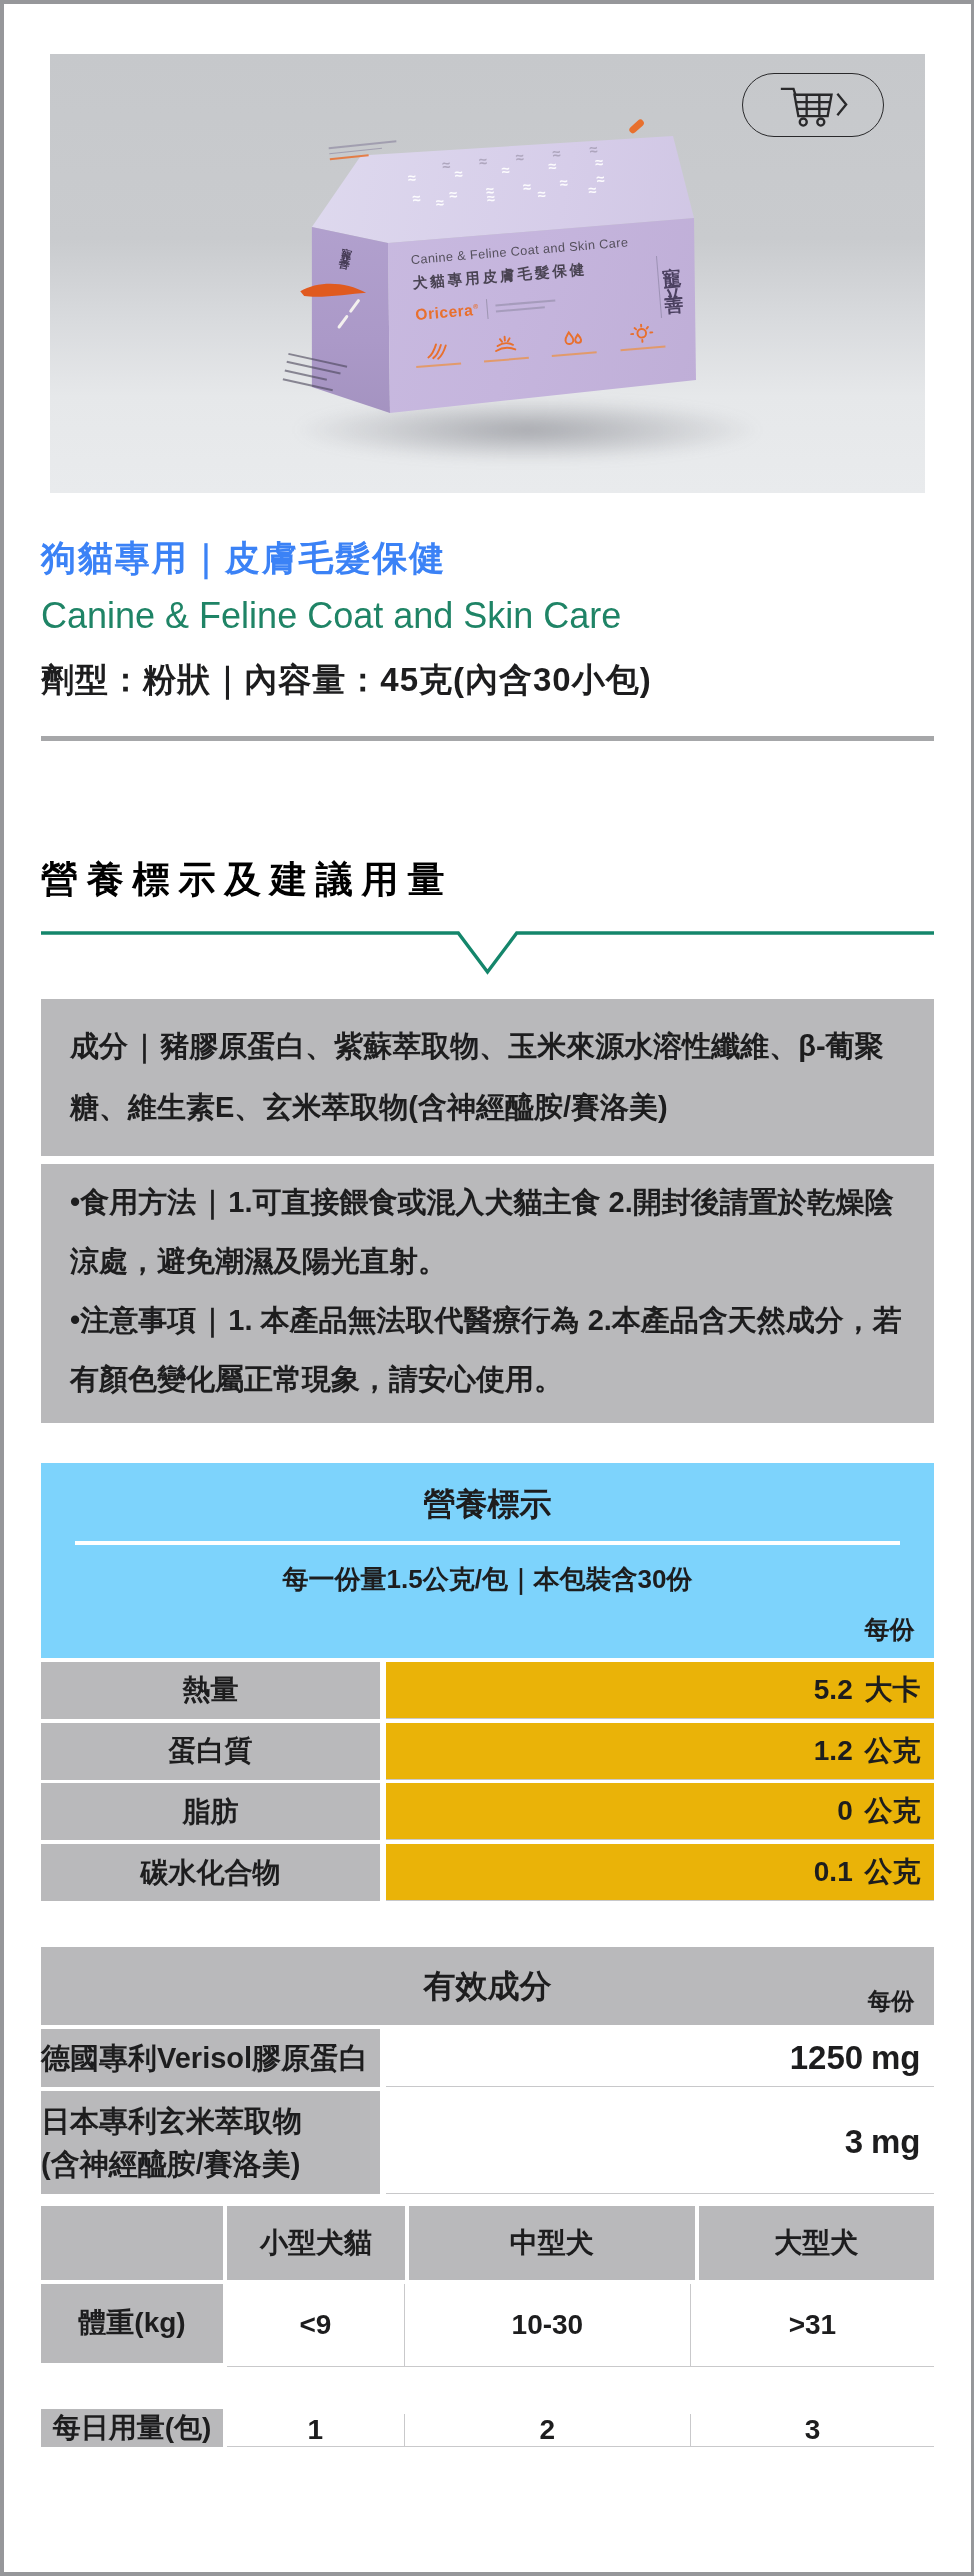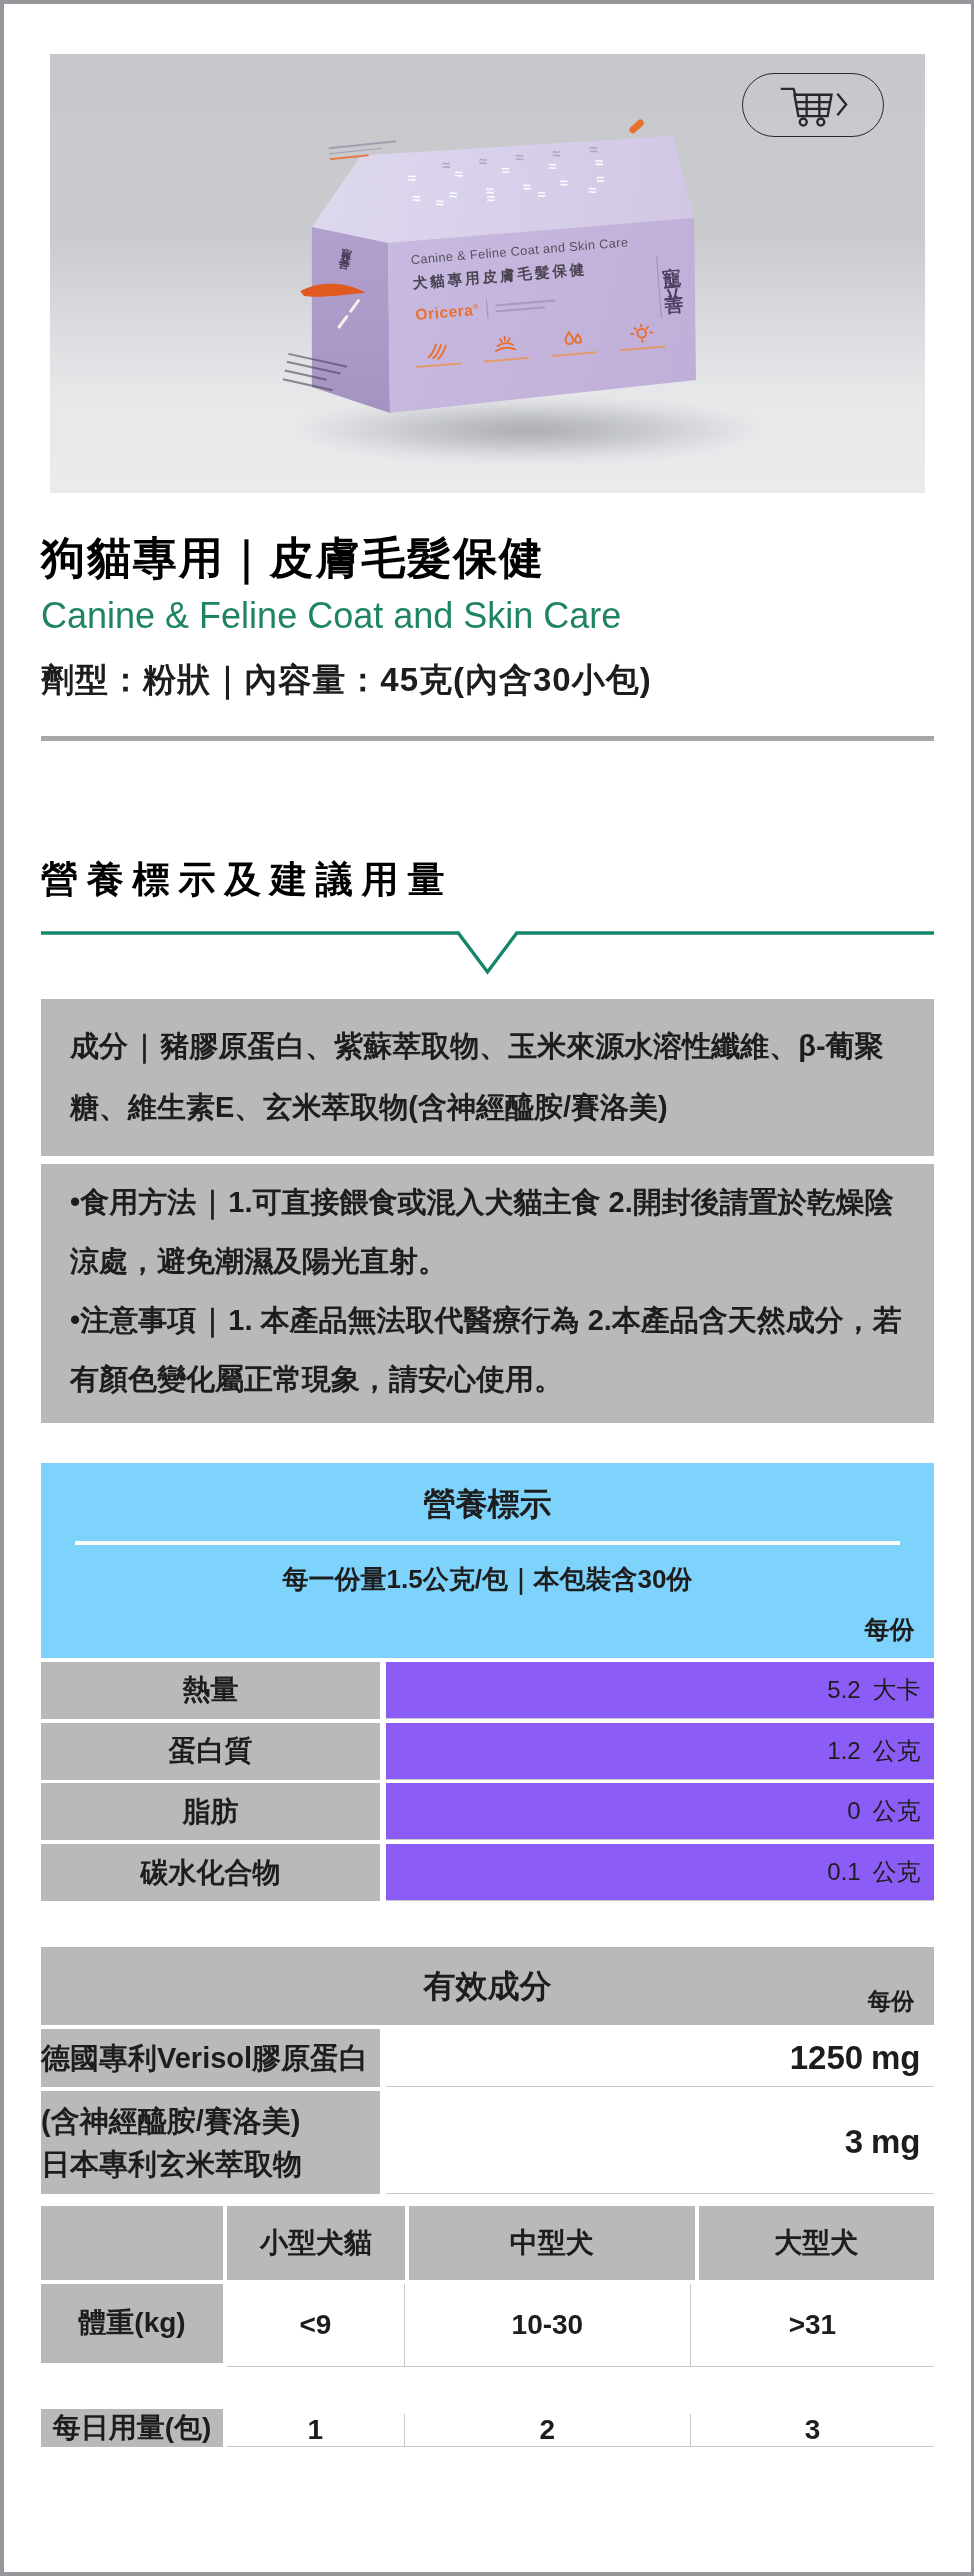--- a/index.html
+++ b/index.html
@@ -47,42 +47,42 @@
   .logo-div{width:1px;height:19.5px;background:#8d87a0;margin:0 7.8px;opacity:.7;}
   .logo-dashes i{display:block;height:1.9px;width:60px;background:#8d87a0;opacity:.55;margin:3.9px 0;}
   .icons-row{position:absolute;left:17.5px;top:101px;display:flex;gap:23.4px;}
   .icon-group{display:flex;flex-direction:column;align-items:center;}
   .icon-caption{width:45px;height:1.9px;background:#e8934f;opacity:.8;margin-top:4.9px;}
   .brand-v-front{position:absolute;right:17.5px;top:33px;writing-mode:vertical-rl;font-size:18.5px;
     letter-spacing:12.7px;color:#4b4060;font-weight:bold;}
   .brand-v-line{position:absolute;right:43px;top:35px;width:1.5px;height:62px;background:#7a7390;opacity:.5;}
   
   .content{width:893px;margin:0 auto;}
-  .p-title{margin-top:39px;font-size:44px;font-weight:bold;color:#000000;letter-spacing:1.9px;line-height:51px;}
+  .p-title{margin-top:39px;font-size:35px;font-weight:bold;color:#3b82f6;letter-spacing:1.9px;line-height:51px;}
   .p-sub{margin-top:12.7px;font-size:36px;font-weight:400;color:#1f8466;line-height:39px;}
   .p-spec{margin-top:25px;font-size:33px;font-weight:bold;line-height:39px;letter-spacing:1px;}
   .rule{margin-top:37px;height:5.8px;background:#a6a7a9;}
   .sec-title{margin-top:115px;text-align:left;font-size:37px;font-weight:bold;color:#000000;
     letter-spacing:8.8px;line-height:47px;}
   .notch-line{display:block;margin:27px auto 0;}
   .graybox{margin-top:21.4px;background:#b9b9bb;padding:17.5px 29px;font-size:29px;font-weight:bold;line-height:61px;}
   .graybox.notes{margin-top:7.8px;padding:9.7px 29px 13.6px;line-height:59px;}
   .dv{margin:0 1.9px;}
   
   .ntable{margin-top:40px;}
   .nhead{background:#7dd3fc;padding:19.5px 0 11.7px;}
   .nhead .t{text-align:center;font-size:32px;font-weight:bold;line-height:45px;}
   .nhead .wline{height:3.9px;background:#fff;margin:13.6px 34px 0;}
   .nhead .serv{text-align:center;font-size:26px;font-weight:bold;margin-top:17.5px;line-height:35px;}
   .nhead .per{text-align:right;font-size:25px;font-weight:bold;padding-right:19.5px;margin-top:15.6px;line-height:33px;}
   .nrow{display:flex;margin-top:3.9px;height:57px;}
   .nrow .lab{width:339px;background:#b9b9bb;display:flex;align-items:center;justify-content:center;
     font-size:28px;font-weight:bold;margin-right:5.8px;}
-  .nrow .val{flex:1;background:#8b5cf6;border-bottom:1.9px solid #c8c8ca;display:flex;align-items:center;
-    justify-content:flex-end;font-size:24px;font-weight:normal;padding-right:13.6px;}
+  .nrow .val{flex:1;background:#eab308;border-bottom:1.9px solid #c8c8ca;display:flex;align-items:center;
+    justify-content:flex-end;font-size:28px;font-weight:bold;padding-right:13.6px;}
   .nrow .val .u{margin-left:11.7px;}
   
   .atable{margin-top:46px;}
   .ahead{position:relative;background:#b9b9bb;height:78px;}
   .ahead .t{text-align:center;font-size:32px;font-weight:bold;line-height:78px;}
   .ahead .per{position:absolute;right:19.5px;bottom:7.8px;font-size:23.4px;font-weight:bold;}
   .arow{display:flex;margin-top:3.9px;}
   .arow .lab{width:339px;background:#b9b9bb;display:flex;flex-direction:column;
     justify-content:center;font-size:29px;font-weight:bold;margin-right:5.8px;line-height:43px;}
   .arow .val{flex:1;background:#fff;border-bottom:1.9px solid #c8c8ca;display:flex;align-items:center;
@@ -321,22 +321,22 @@
         <div class="lab">
             <span>德國專利Verisol膠原蛋白</span>
           </div>
         <div class="val">
             <span>1250</span>
             <span class="u">mg</span>
           </div>
       </div>
       <div class="arow r2">
         <div class="lab">
+            <span>日本專利玄米萃取物</span>
             <span>(含神經醯胺/賽洛美)</span>
-            <span>日本專利玄米萃取物</span>
           </div>
         <div class="val">
             <span>3</span>
             <span class="u">mg</span>
           </div>
       </div>
     </div>
 
 
     <div class="dtable">

